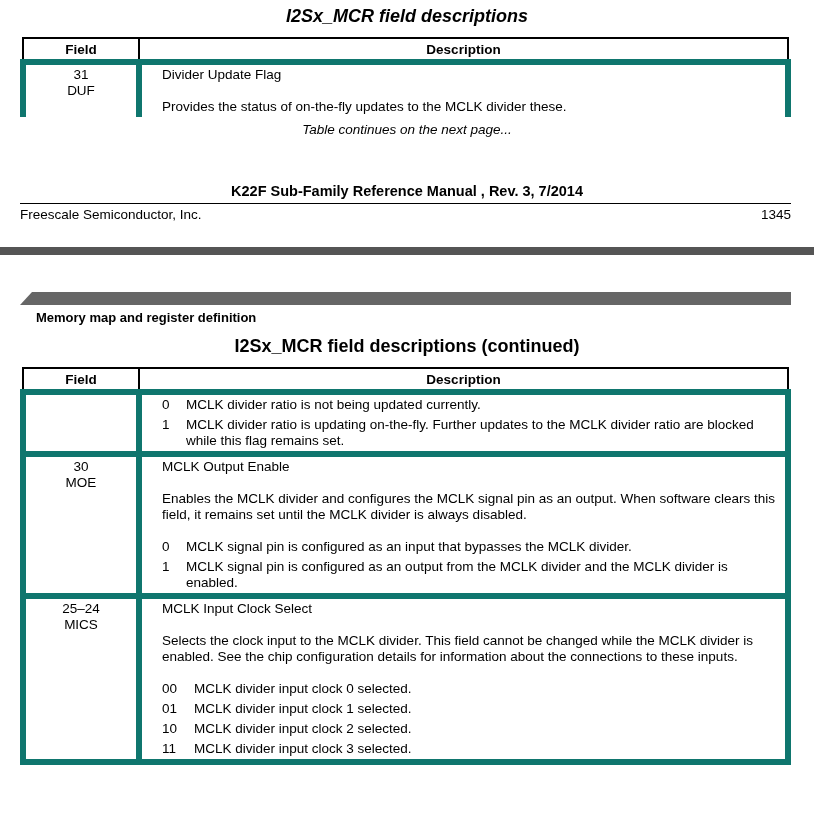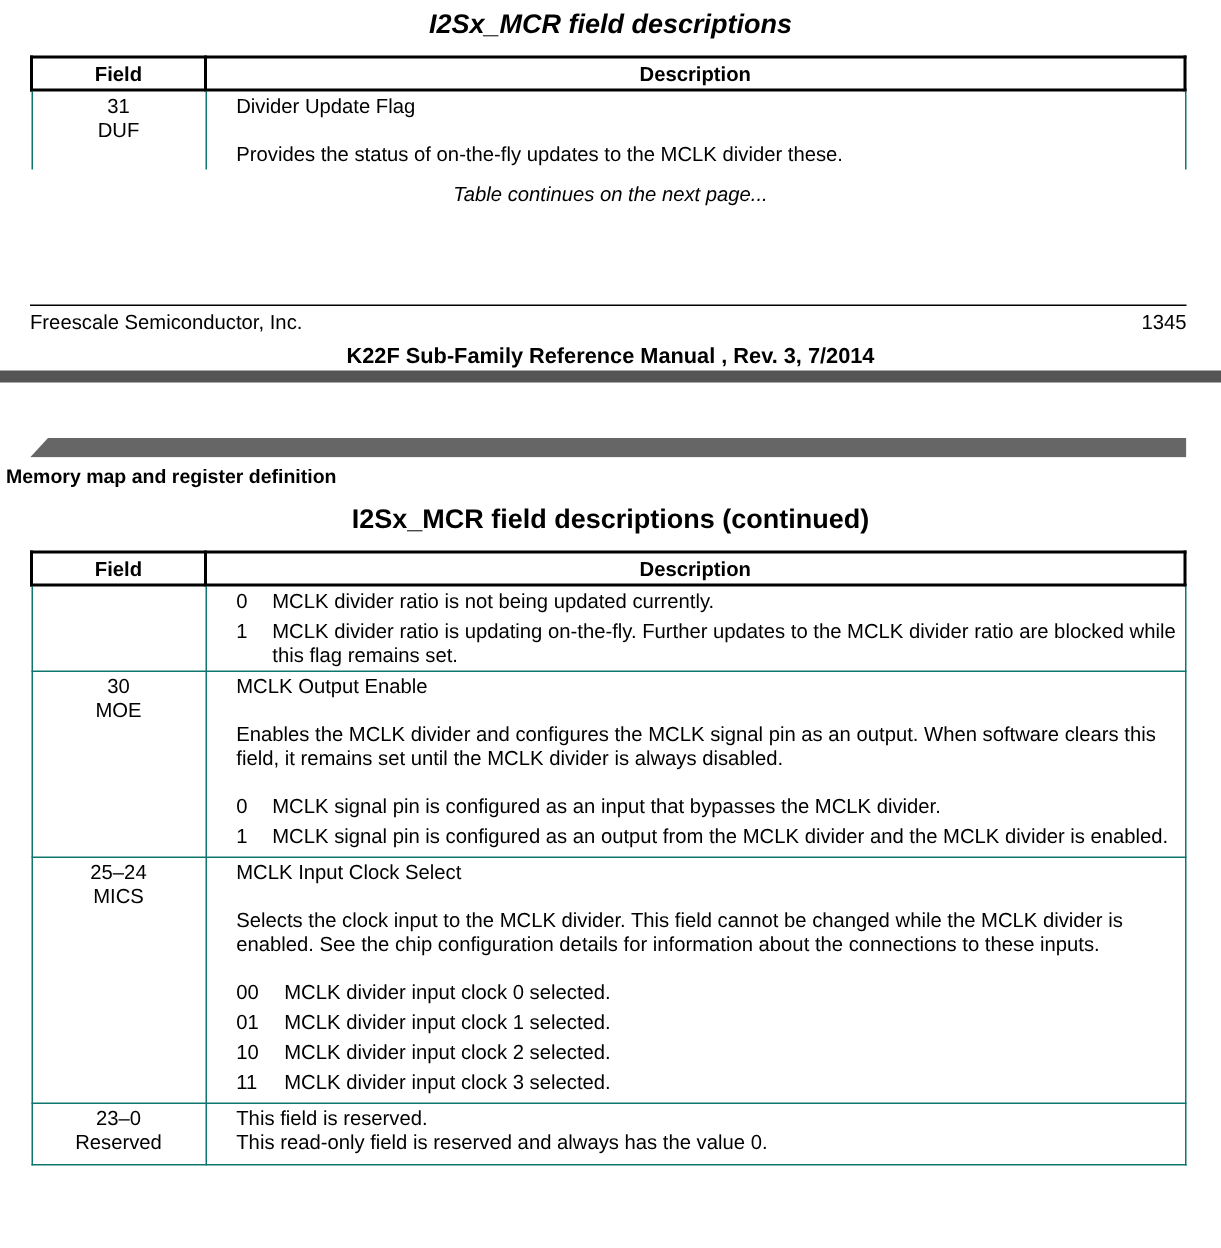--- a/index.html
+++ b/index.html
@@ -2,40 +2,40 @@
 <html><head>
 <meta charset="utf-8">
 <style>
   html, body { margin: 0; padding: 0; background: #ffffff; }
   body { width: 814px; height: 832px; position: relative; overflow: hidden;
          font-family: "Liberation Sans", sans-serif; color: #000; font-size: 13.5px; }
   .abs { position: absolute; }
   .table-title { left: 0; width: 814px; text-align: center; font-weight: bold; font-size: 18px; }
   table.ft { position: absolute; left: 20px; width: 771px; border-collapse: collapse; table-layout: fixed; }
   table.ft th { border: 2px solid #000; font-weight: bold; font-size: 13.5px; height: 20px; padding: 0; text-align: center; }
-  table.ft td { border: 1px solid #0f766e; vertical-align: top; padding: 0; font-size: 13.5px; line-height: 16px; }
+  table.ft td { border: 6px solid #0f766e; vertical-align: top; padding: 0; font-size: 13.5px; line-height: 16px; }
   table.ft td.field { text-align: center; padding-top: 2px; }
   table.ft td.desc { padding: 2px 4px 2px 20px; }
   table.ft col.c1 { width: 116px; }
   .para { margin: 0; }
   .gap { height: 16px; }
   .vrow { display: flex; margin: 0 0 4px 0; }
   .vrow:last-child { margin-bottom: 0; }
   .vcode { flex: 0 0 24px; }
   .vcode.wide { flex: 0 0 32px; }
   .vtext { flex: 1; }
   .cont-note { left: 0; width: 814px; text-align: center; font-style: italic; font-size: 13.5px; top: 122px; }
-  .footer-title { left: 0; width: 814px; text-align: center; font-weight: bold; font-size: 14.5px; top: 183px; margin-top: 47px; }
+  .footer-title { left: 0; width: 814px; text-align: center; font-weight: bold; font-size: 14.5px; top: 183px; }
   .footer-rule { left: 20px; width: 771px; top: 203px; height: 1px; background: #000; }
   .footer-company { left: 20px; top: 207px; font-size: 13.5px; }
   .footer-page { right: 23px; top: 207px; font-size: 13.5px; }
   .page-sep { left: 0; top: 247px; width: 814px; height: 8px; background: #555555; }
   .section-bar { left: 20px; top: 292px; width: 771px; height: 13px; background: #666666;
                  clip-path: polygon(12px 0, 100% 0, 100% 100%, 0 100%); }
-  .section-label { left: 4px; top: 310px; font-weight: bold; font-size: 13px; }
+  .section-label { left: 36px; top: 310px; font-weight: bold; font-size: 13px; }
 </style>
 </head>
 <body>
 
 <div class="abs table-title" style="top:6px;font-style:italic;">I2Sx_MCR field descriptions</div>
 
 <table class="ft" style="top:37px;">
   <colgroup>
       <col class="c1">
       <col>
@@ -146,24 +146,14 @@
           <span class="vcode wide">10</span>
           <span class="vtext">MCLK divider input clock 2 selected.</span>
         </div>
         <div class="vrow">
           <span class="vcode wide">11</span>
           <span class="vtext">MCLK divider input clock 3 selected.</span>
         </div>
       </td>
     </tr>
 
-    <tr style="height:41px;">
-      <td class="field">
-        <div>23–0</div>
-        <div>Reserved</div>
-      </td>
-      <td class="desc">
-        <p class="para">This field is reserved.</p>
-        <p class="para">This read-only field is reserved and always has the value 0.</p>
-      </td>
-    </tr>
   </tbody>
 </table>
 
 </body></html>

